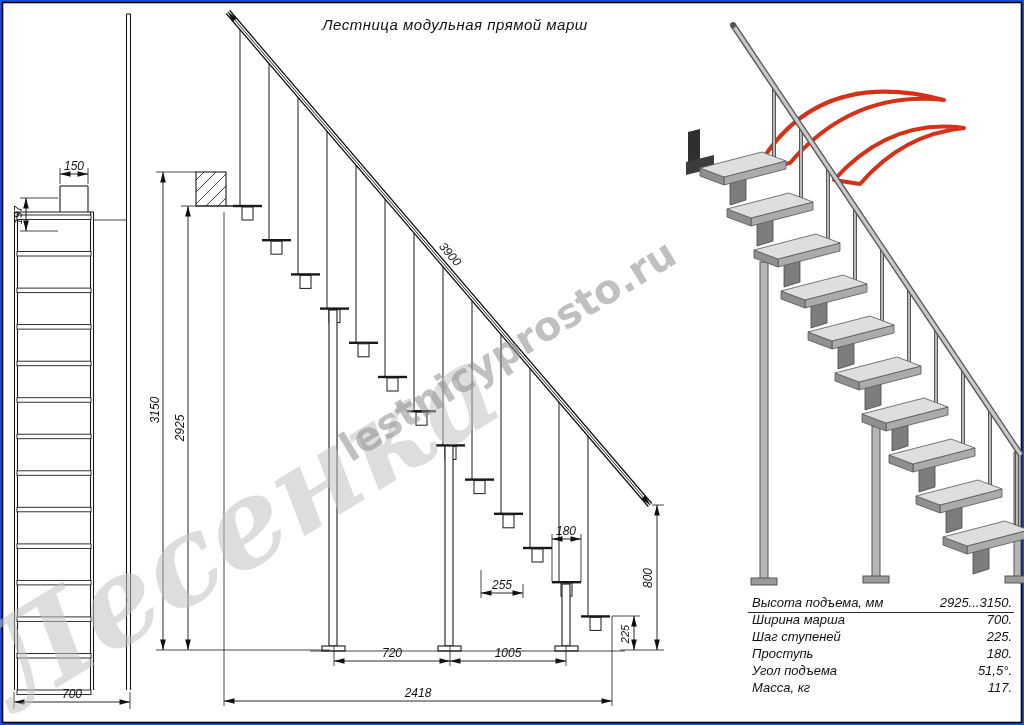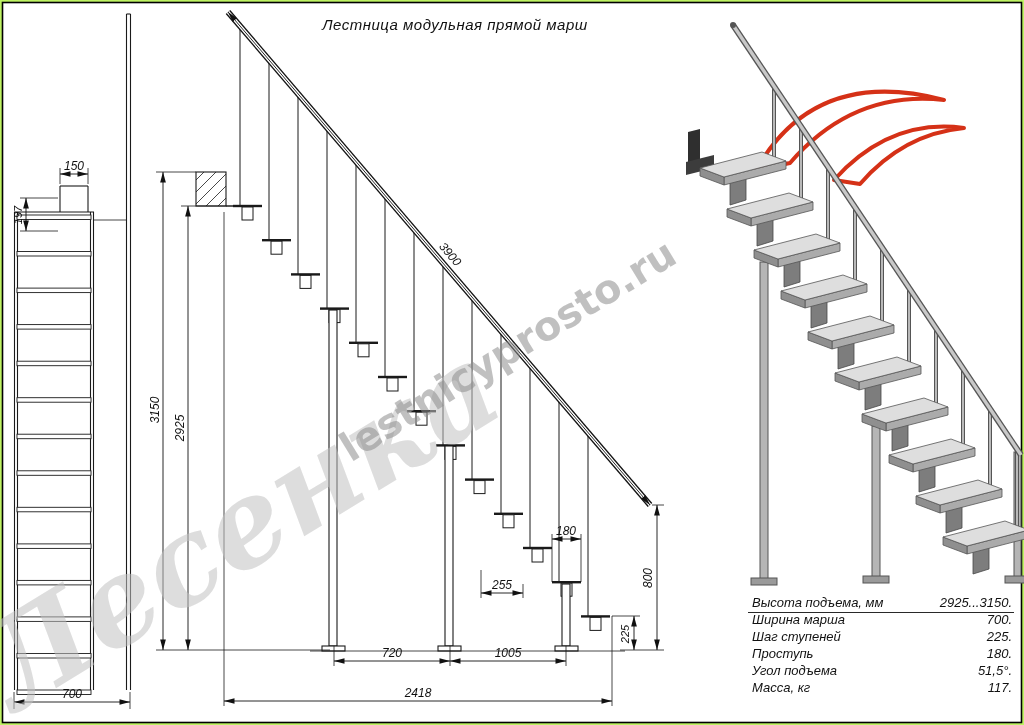--- a/index.html
+++ b/index.html
@@ -1,16 +1,16 @@
 <!DOCTYPE html>
 <html><head>
 <meta charset="utf-8">
 <style>
   html,body{margin:0;padding:0;background:#fff;}
-  .page{position:relative;width:1024px;height:725px;background:#bef264;overflow:hidden;
+  .page{position:relative;width:1024px;height:725px;background:#1d4ed8;overflow:hidden;
         font-family:"Liberation Sans",sans-serif;}
   svg{display:block;}
   .ln{stroke:#1a1a1a;stroke-width:1.1;fill:none;}
   .thin{stroke:#1a1a1a;stroke-width:.8;fill:none;}
   .dimln{stroke:#111;stroke-width:.9;fill:none;}
   .dim{font:italic 12px "Liberation Sans",sans-serif;fill:#111;}
   .dim-sm{font:italic 11px "Liberation Sans",sans-serif;fill:#111;}
   .spec{font:italic 13px "Liberation Sans",sans-serif;fill:#111;}
   .title{font:italic 15px "Liberation Sans",sans-serif;fill:#111;letter-spacing:.5px;}
   .wm-big{font:italic bold 120px "DejaVu Serif",serif;fill:#c2c2c2;opacity:.55;}

